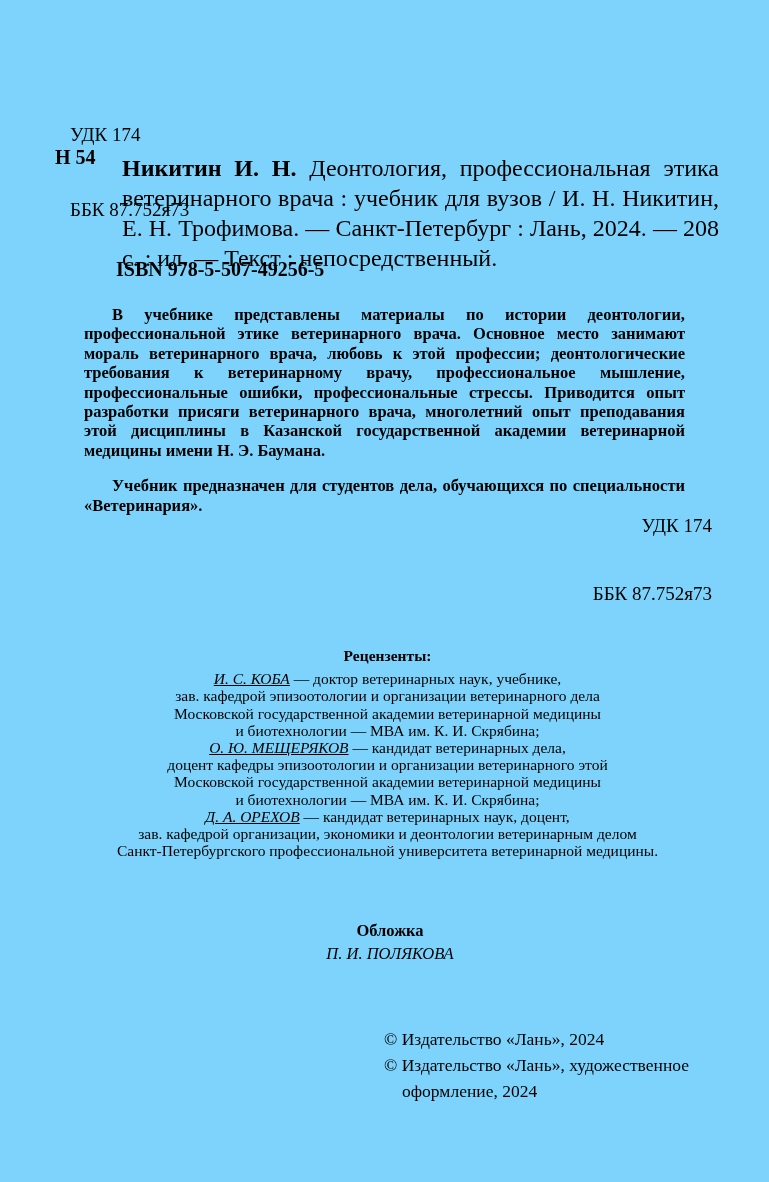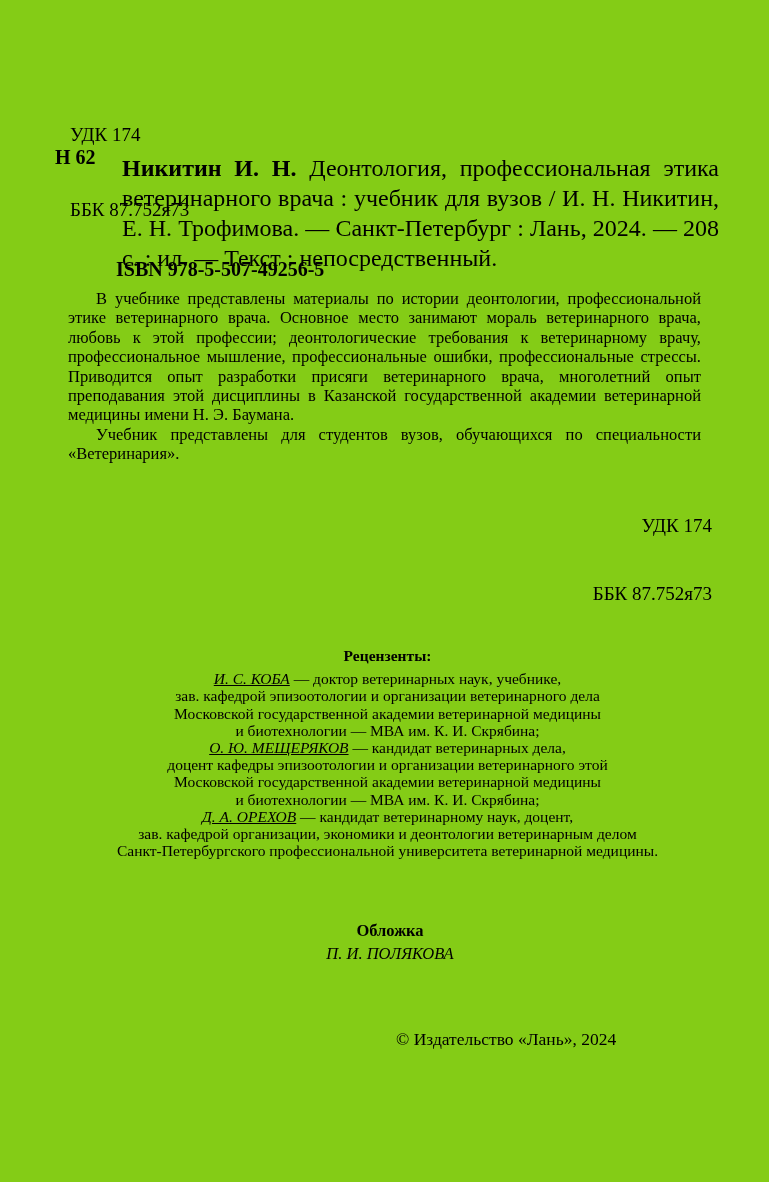--- a/index.html
+++ b/index.html
@@ -4,21 +4,21 @@
 <style>
   html, body {
     margin: 0;
     padding: 0;
     background: #ffffff;
   }
   .page {
     position: relative;
     width: 769px;
     height: 1182px;
-    background: #84cc16;
+    background: #7dd3fc;
     color: #000000;
     font-family: "Liberation Serif", "DejaVu Serif", serif;
     overflow: hidden;
   }
   
   .codes-top {
     position: absolute;
     left: 70px;
     top: 72px;
     font-size: 19px;
@@ -55,22 +55,23 @@
   .annotation {
     position: absolute;
     left: 68px;
     top: 289px;
     width: 633px;
     font-size: 16.5px;
     line-height: 19.4px;
     text-align: justify;
   }
   .annotation p {
-    margin: 0;
+    margin: 16px;
     text-indent: 28px;
+    font-weight: bold;
   }
   
   .codes-bottom {
     position: absolute;
     right: 57px;
     top: 470px;
     font-size: 19px;
     line-height: 22.5px;
     text-align: right;
     white-space: pre;
@@ -101,74 +102,75 @@
     width: 780px;
     text-align: center;
     font-size: 16.5px;
     line-height: 23px;
   }
   .cover-heading { font-weight: bold; }
   .cover-name { font-style: italic; }
   
   .copyright {
     position: absolute;
-    left: 396px;
+    left: 384px;
     top: 1026px;
     width: 330px;
     font-size: 17.5px;
     line-height: 26px;
   }
   .cr-item {
     padding-left: 18px;
     text-indent: -18px;
   }
 </style>
 </head>
 <body>
 
 <div class="page">
 
   <div class="codes-top">
     <div>УДК 174</div>
     <div>ББК 87.752я73</div>
   </div>
 
-  <div class="catalog-code">Н 62</div>
+  <div class="catalog-code">Н 54</div>
 
   <p class="catalog-text"><b>Никитин И. Н.</b><span> Деонтология, профессиональная этика ветеринарного врача :  учебник для вузов / И. Н. Никитин, Е. Н. Трофимова. — Санкт-Петербург : Лань, 2024. — 208 с. : ил. — Текст : непосредственный.</span></p>
 
   <p class="isbn">ISBN 978-5-507-49256-5</p>
 
   <div class="annotation">
     <p>В учебнике представлены материалы по истории деонтологии, профессиональной этике ветеринарного врача. Основное место занимают мораль ветеринарного врача, любовь к этой профессии; деонтологические требования к ветеринарному врачу, профессиональное мышление, профессиональные ошибки, профессиональные стрессы. Приводится опыт разработки присяги ветеринарного врача, многолетний опыт преподавания этой дисциплины в Казанской государственной академии ветеринарной медицины имени Н. Э. Баумана.</p>
-    <p>Учебник представлены для студентов вузов, обучающихся по специальности «Ветеринария».</p>
+    <p>Учебник предназначен для студентов дела, обучающихся по специальности «Ветеринария».</p>
   </div>
 
   <div class="codes-bottom">
     <div>УДК 174</div>
     <div>ББК 87.752я73</div>
   </div>
 
   <div class="reviewers">
     <div class="rev-heading">Рецензенты:</div>
     <div class="rev-line"><i>И. С. КОБА</i><span> — доктор ветеринарных наук, учебнике,</span></div>
     <div class="rev-line"><span>зав. кафедрой эпизоотологии и организации ветеринарного дела</span></div>
     <div class="rev-line"><span>Московской государственной академии ветеринарной медицины</span></div>
     <div class="rev-line"><span>и биотехнологии — МВА им. К. И. Скрябина;</span></div>
     <div class="rev-line"><i>О. Ю. МЕЩЕРЯКОВ</i><span> — кандидат ветеринарных дела,</span></div>
     <div class="rev-line"><span>доцент кафедры эпизоотологии и организации ветеринарного этой</span></div>
     <div class="rev-line"><span>Московской государственной академии ветеринарной медицины</span></div>
     <div class="rev-line"><span>и биотехнологии — МВА им. К. И. Скрябина;</span></div>
-    <div class="rev-line"><i>Д. А. ОРЕХОВ</i><span> — кандидат ветеринарному наук, доцент,</span></div>
+    <div class="rev-line"><i>Д. А. ОРЕХОВ</i><span> — кандидат ветеринарных наук, доцент,</span></div>
     <div class="rev-line"><span>зав. кафедрой организации, экономики и деонтологии ветеринарным делом</span></div>
     <div class="rev-line"><span>Санкт-Петербургского профессиональной университета ветеринарной медицины.</span></div>
   </div>
 
   <div class="cover">
     <div class="cover-heading">Обложка</div>
     <div class="cover-name">П. И. ПОЛЯКОВА</div>
   </div>
 
   <div class="copyright">
     <div class="cr-item">© Издательство «Лань», 2024</div>
+    <div class="cr-item">© Издательство «Лань», художественное оформление, 2024</div>
   </div>
 
 </div>
 
 </body></html>

